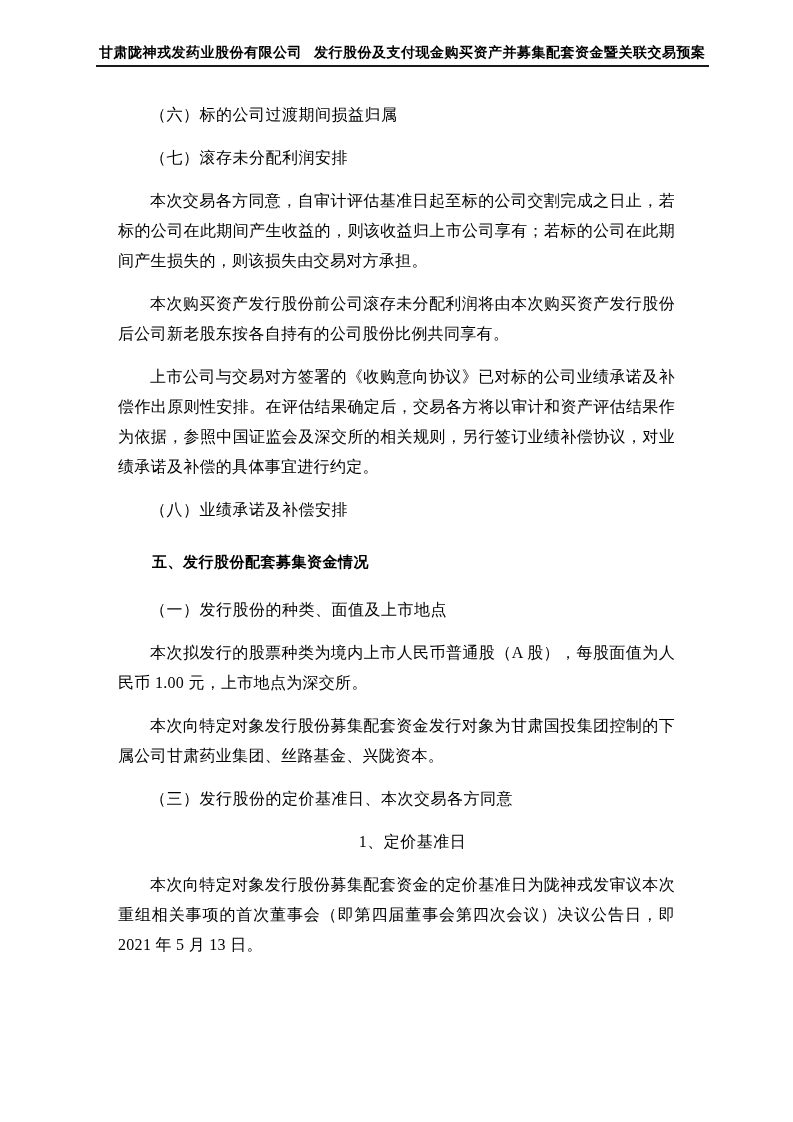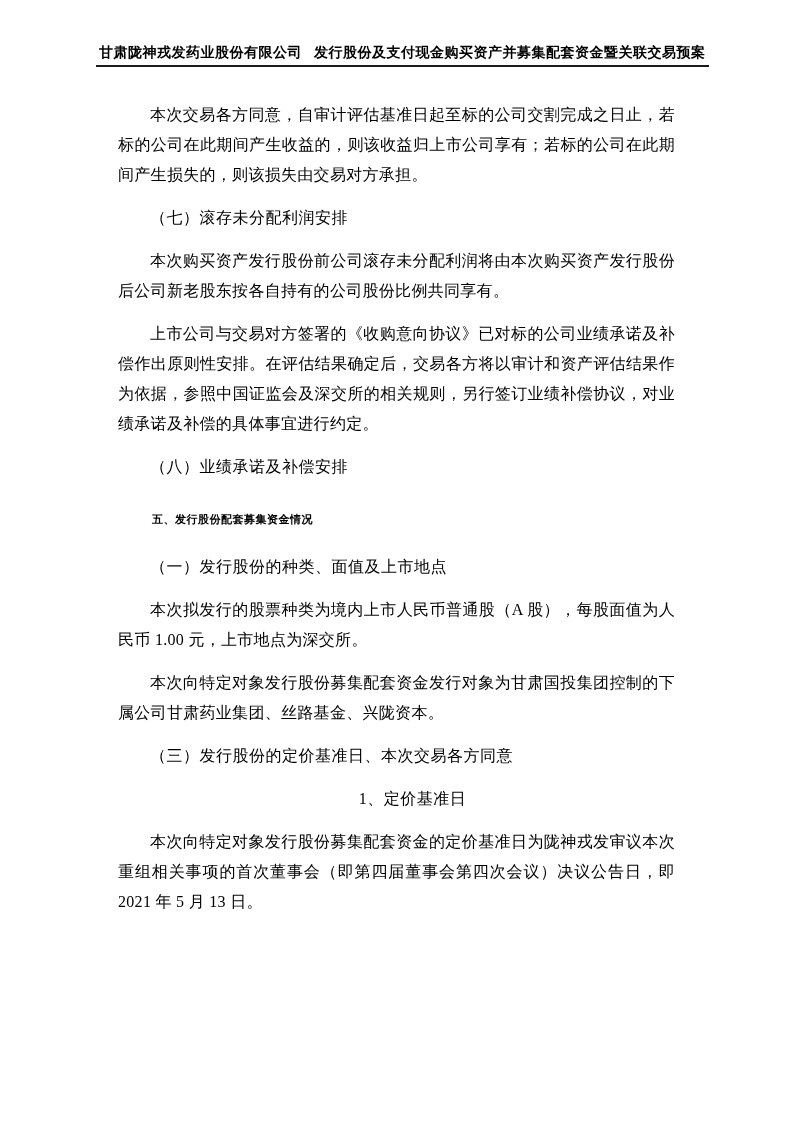--- a/index.html
+++ b/index.html
@@ -52,40 +52,41 @@
   .numbered-heading {
     text-align: center;
     letter-spacing: 0.5px;
   }
   .paragraph {
     letter-spacing: 0.3px;
   }
   .chapter-heading {
     font-family: "Liberation Sans", "DejaVu Sans", sans-serif;
     font-weight: bold;
-    font-size: 11px;
+    font-size: 15px;
     line-height: 34px;
     margin: 20px 0 16px 0;
     text-indent: 34px;
     text-align: left;
     letter-spacing: 0.5px;
   }
 </style>
 </head>
 <body>
 
 <div class="page">
 
   <div class="page-header">
     <span class="company">甘肃陇神戎发药业股份有限公司</span><span class="doc-title">发行股份及支付现金购买资产并募集配套资金暨关联交易预案</span>
   </div>
 
   <div class="content">
+    <div class="block sub-heading">（六）标的公司过渡期间损益归属</div>
+    <div class="block sub-heading">（七）滚存未分配利润安排</div>
     <div class="block paragraph">本次交易各方同意，自审计评估基准日起至标的公司交割完成之日止，若标的公司在此期间产生收益的，则该收益归上市公司享有；若标的公司在此期间产生损失的，则该损失由交易对方承担。</div>
-    <div class="block sub-heading">（七）滚存未分配利润安排</div>
     <div class="block paragraph">本次购买资产发行股份前公司滚存未分配利润将由本次购买资产发行股份后公司新老股东按各自持有的公司股份比例共同享有。</div>
     <div class="block paragraph">上市公司与交易对方签署的《收购意向协议》已对标的公司业绩承诺及补偿作出原则性安排。在评估结果确定后，交易各方将以审计和资产评估结果作为依据，参照中国证监会及深交所的相关规则，另行签订业绩补偿协议，对业绩承诺及补偿的具体事宜进行约定。</div>
     <div class="block sub-heading">（八）业绩承诺及补偿安排</div>
     <div class="block chapter-heading">五、发行股份配套募集资金情况</div>
     <div class="block sub-heading">（一）发行股份的种类、面值及上市地点</div>
     <div class="block paragraph">本次拟发行的股票种类为境内上市人民币普通股（A 股），每股面值为人民币 1.00 元，上市地点为深交所。</div>
     <div class="block paragraph">本次向特定对象发行股份募集配套资金发行对象为甘肃国投集团控制的下属公司甘肃药业集团、丝路基金、兴陇资本。</div>
     <div class="block sub-heading">（三）发行股份的定价基准日、本次交易各方同意</div>
     <div class="block numbered-heading">1、定价基准日</div>
     <div class="block paragraph">本次向特定对象发行股份募集配套资金的定价基准日为陇神戎发审议本次重组相关事项的首次董事会（即第四届董事会第四次会议）决议公告日，即 2021 年 5 月 13 日。</div>

